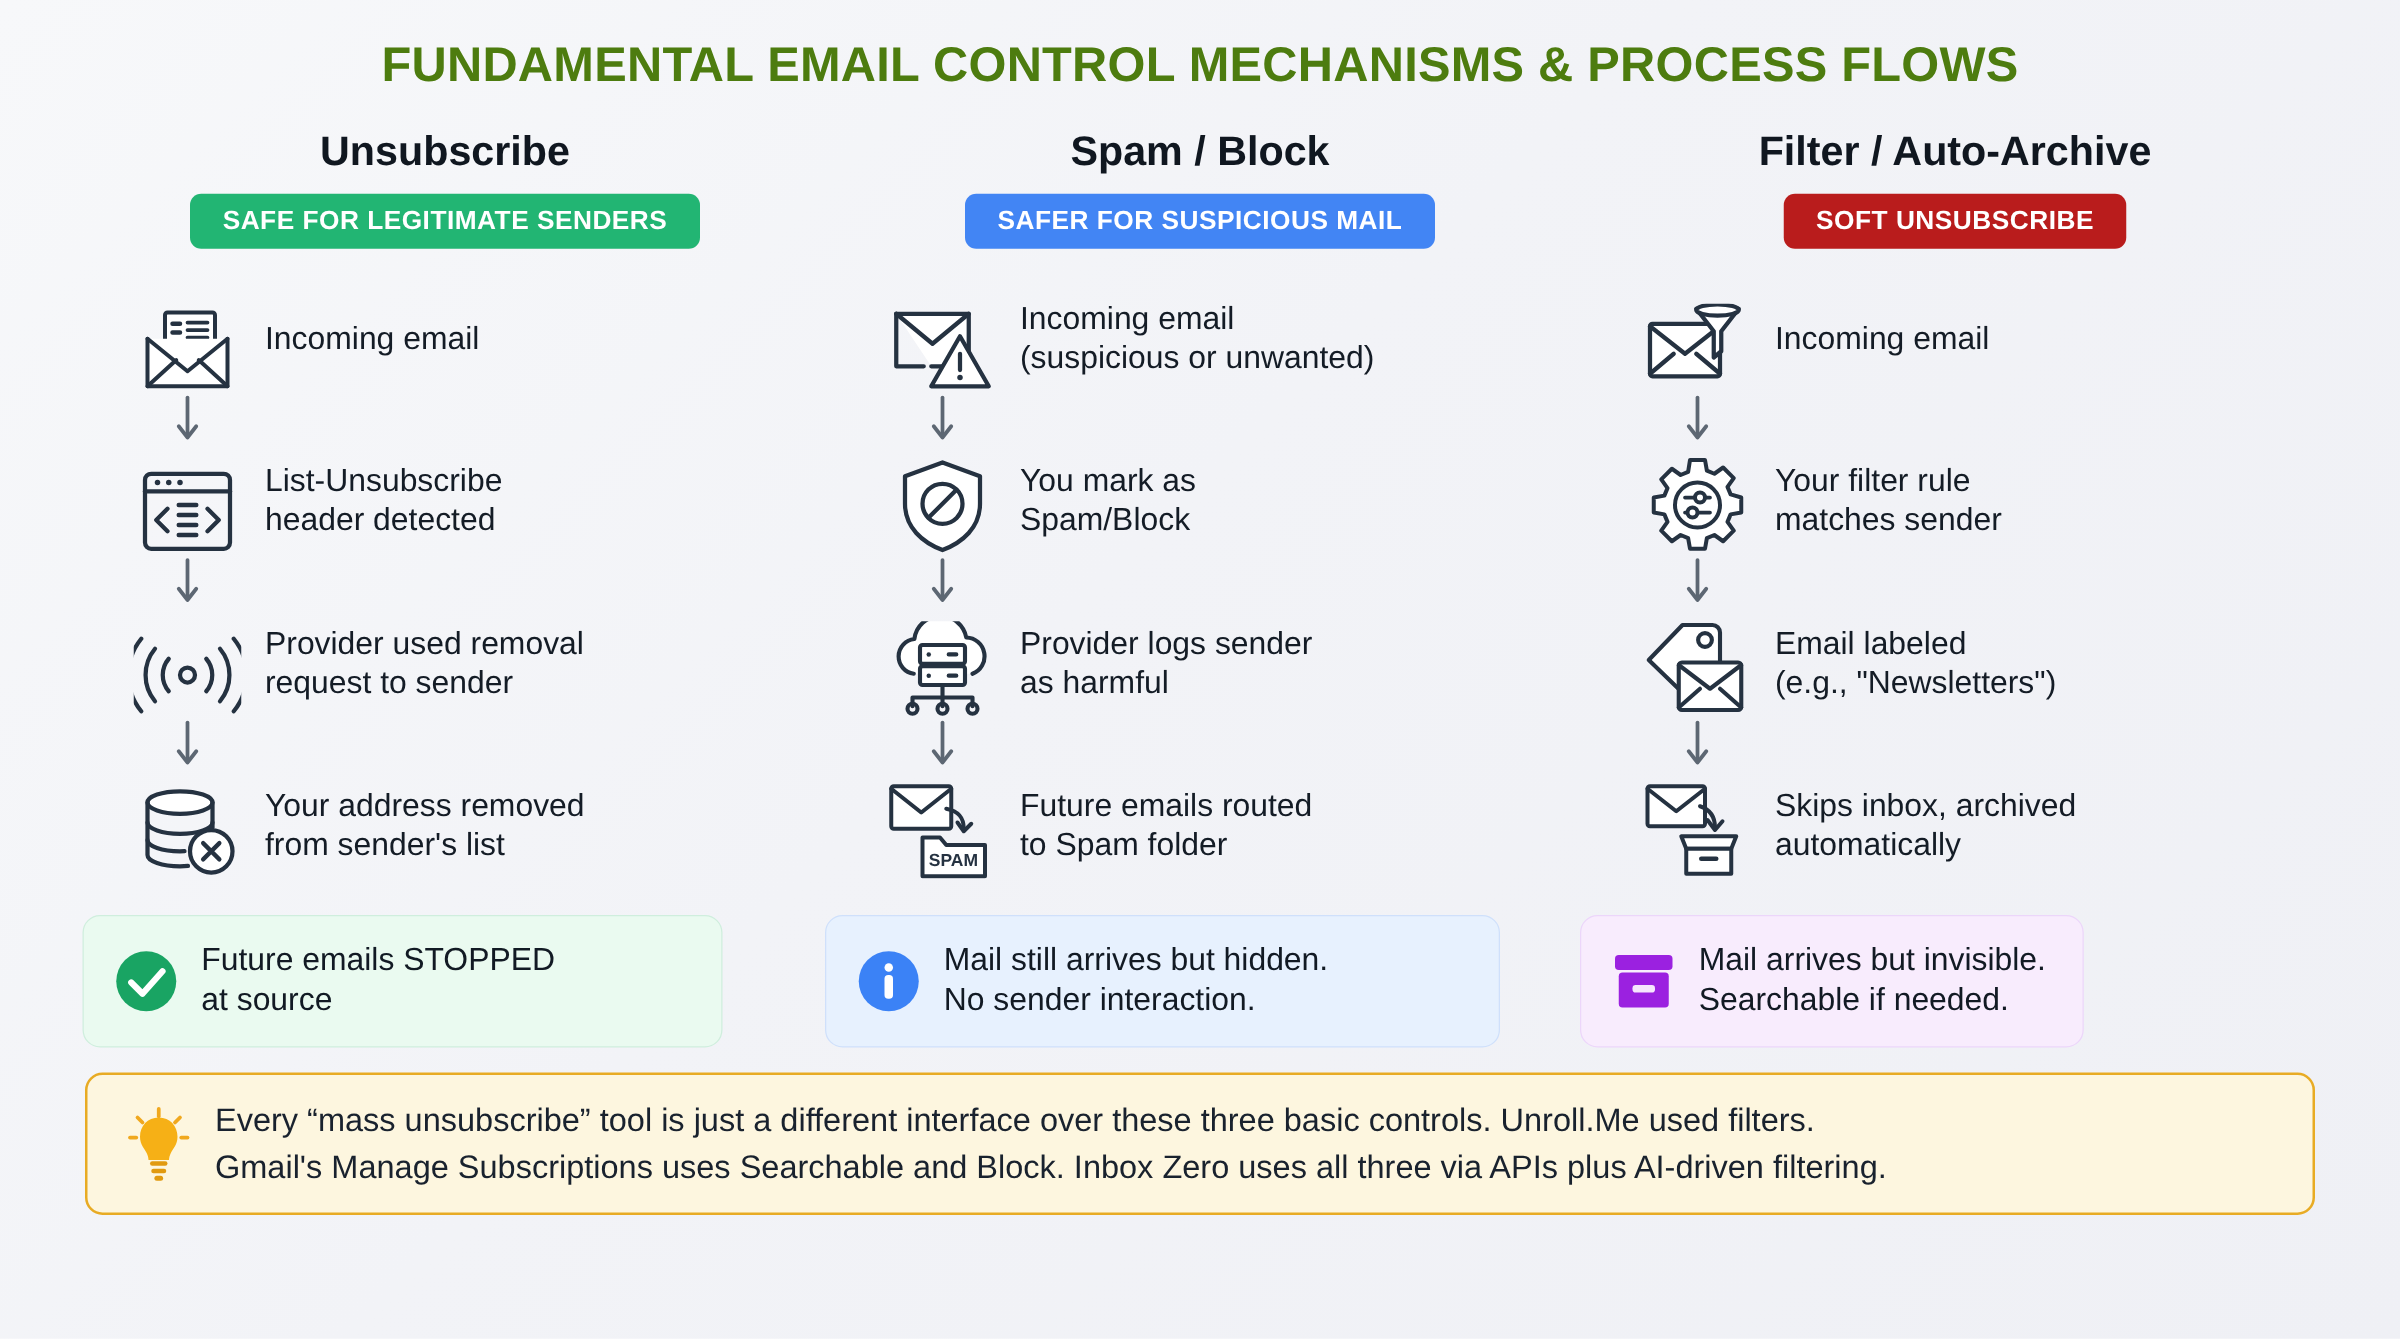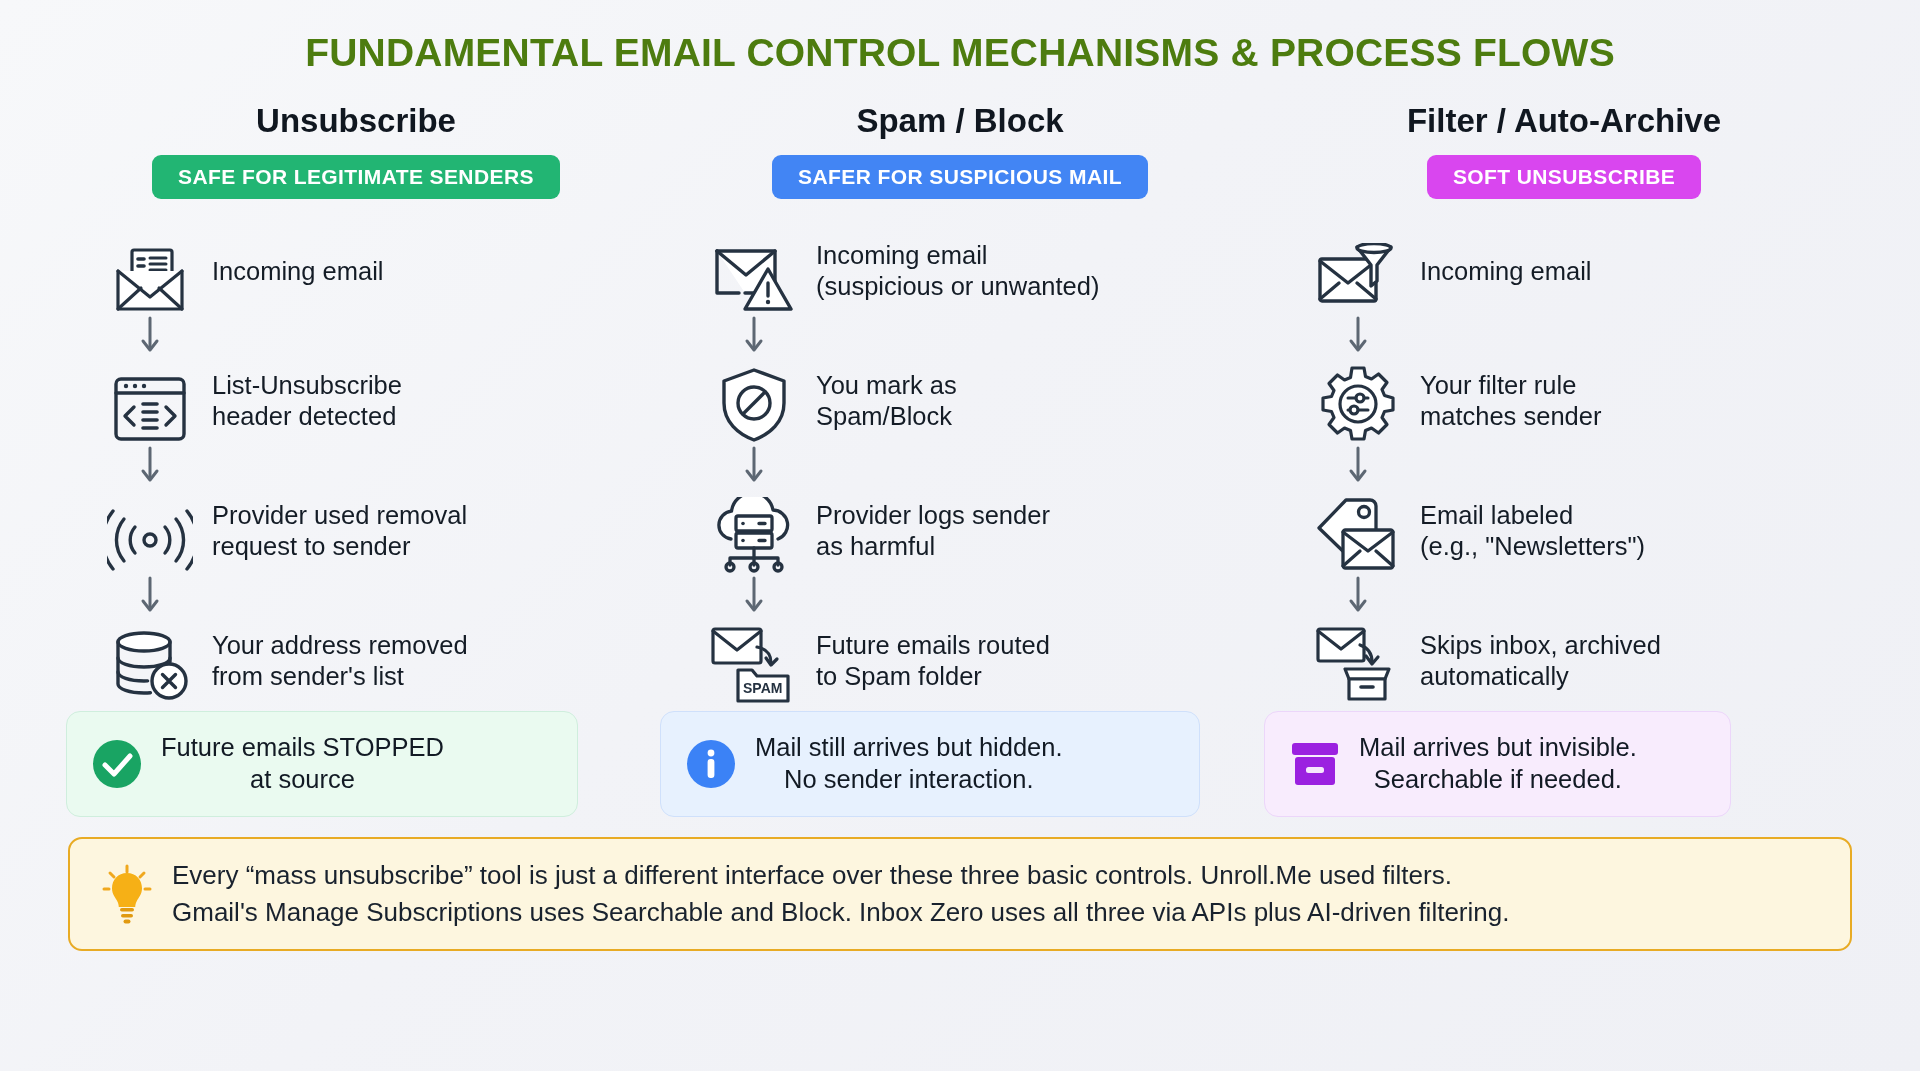--- a/index.html
+++ b/index.html
@@ -71,21 +71,21 @@
     font-size: 21px;
     font-weight: bold;
     letter-spacing: 0.4px;
     padding: 11px 26px 12px 26px;
     border-radius: 9px;
     white-space: nowrap;
     line-height: 1;
   }
   .badge.green  { background: #22b573; }
   .badge.blue   { background: #4285f4; }
-  .badge.purple { background: #d946ef; }
+  .badge.purple { background: #b91c1c; }
 
   
   .steps {
     margin-top: 30px;
     padding-left: 46px;
     display: flex;
     flex-direction: column;
   }
   .step {
     display: flex;
@@ -115,29 +115,28 @@
     min-width: 96px;
     height: 46px;
     display: flex;
     align-items: center;
     justify-content: center;
   }
   .connector svg { display: block; }
 
   
   .outcome {
-    margin-top: 8px;
+    margin-top: 29px;
     border-radius: 14px;
     display: flex;
     flex-direction: row;
     align-items: center;
     padding: 20px 22px;
     box-sizing: border-box;
     min-height: 96px;
-    text-align: center;
   }
   .outcome.green  { background: #eafaf0; border: 1px solid #cfeedd; }
   .outcome.blue   { background: #e7f1fe; border: 1px solid #cfe0fb; }
   .outcome.purple { background: #f8ecfd; border: 1px solid #ecd6fa; }
 
   .outcome-icon {
     width: 56px;
     min-width: 56px;
     height: 56px;
     display: flex;
@@ -148,21 +147,21 @@
   .outcome-text {
     font-size: 25.5px;
     line-height: 1.25;
     color: #121a24;
     white-space: pre-line;
   }
 
   
   .col-1 .outcome { width: 512px; margin-left: 10px; }
   .col-2 .outcome { width: 540px; margin-left: 0px; }
-  .col-3 .outcome { width: 467px; margin-left: 0px; }
+  .col-3 .outcome { width: 403px; margin-left: 0px; }
 
   
   .footer {
     margin: 20px 12px 0 12px;
     background: #fdf6df;
     border: 2px solid #e8ab24;
     border-radius: 14px;
     display: flex;
     flex-direction: row;
     align-items: center;

